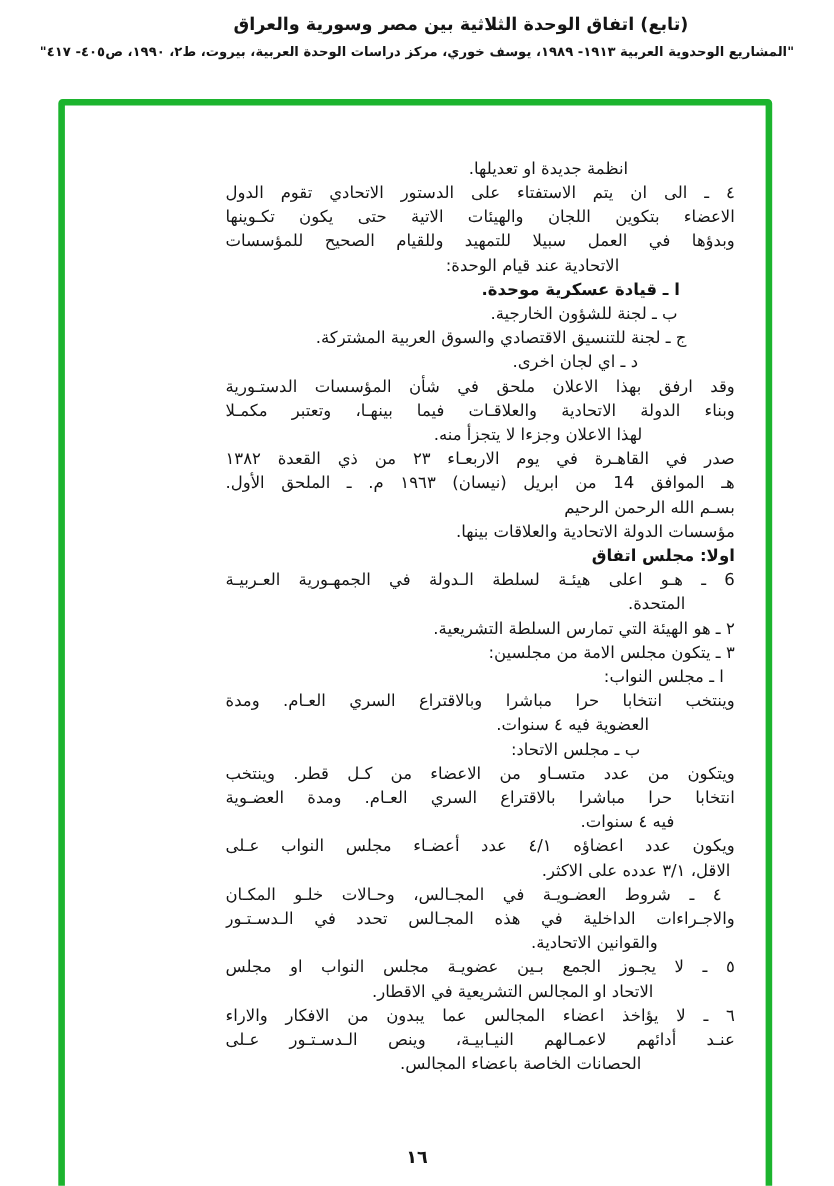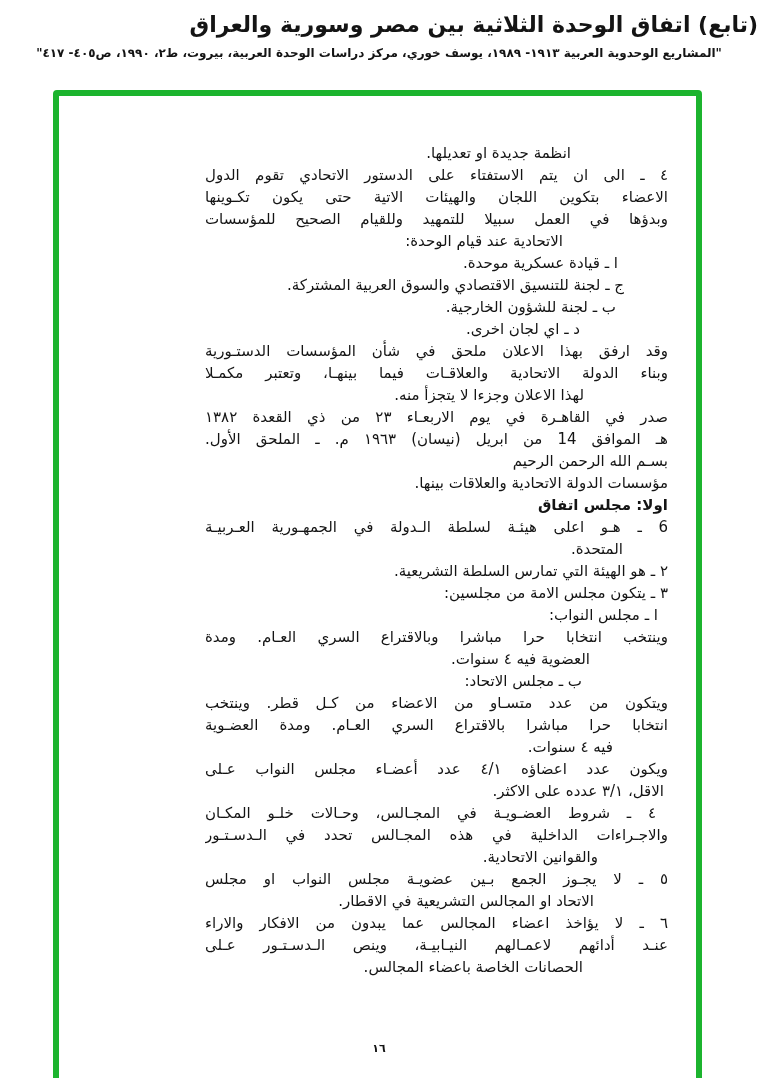--- a/index.html
+++ b/index.html
@@ -17,22 +17,23 @@
   }
   
   .page-header {
     position: absolute;
     top: 12px;
     left: 0;
     width: 758px;
   }
   .doc-title {
     direction: rtl;
+    text-align: center;
     padding-left: 80px;            
-    font-size: 22px;
+    font-size: 16px;
     font-weight: bold;
     letter-spacing: 0;
     white-space: nowrap;
   }
   .doc-citation {
     direction: rtl;
     text-align: center;
     margin-top: 9px;
     font-size: 12px;
     font-weight: bold;
@@ -82,43 +83,43 @@
   }
   
   .page-footer {
     position: absolute;
     left: 0;
     top: 1042px;
     width: 758px;
   }
   .page-number {
     text-align: center;
-    font-size: 11px;
+    font-size: 16px;
     font-weight: bold;
     direction: rtl;
   }
 </style>
 </head>
 <body style="color: rgb(20, 20, 20); background: rgb(255, 255, 255);">
 
 <header class="page-header">
   <div class="doc-title">(تابع) اتفاق الوحدة الثلاثية بين مصر وسورية والعراق</div>
   <div class="doc-citation">"المشاريع الوحدوية العربية ١٩١٣- ١٩٨٩، يوسف خوري، مركز دراسات الوحدة العربية، بيروت، ط٢، ١٩٩٠، ص٤٠٥- ٤١٧"</div>
 </header>
 
 <main class="content-frame" style="border-color: rgb(28, 180, 46);">
   <div class="doc-lines">
       <div class="line short" style="padding-right: 97px;">انظمة جديدة او تعديلها.</div>
       <div class="line fill">٤ ـ الى ان يتم الاستفتاء على الدستور الاتحادي تقوم الدول</div>
       <div class="line fill">الاعضاء بتكوين اللجان والهيئات الاتية حتى يكون تكـوينها</div>
       <div class="line fill">وبدؤها في العمل سبيلا للتمهيد وللقيام الصحيح للمؤسسات</div>
       <div class="line short" style="padding-right: 105px;">الاتحادية عند قيام الوحدة:</div>
-      <div class="line short" style="padding-right: 50px;">ا ـ قيادة عسكرية موحدة.</div>
+      <div class="line short" style="padding-right: 50px; font-weight: bold;">ا ـ قيادة عسكرية موحدة.</div>
+      <div class="line short" style="padding-right: 52px;">ب ـ لجنة للشؤون الخارجية.</div>
       <div class="line short" style="padding-right: 44px;">ج ـ لجنة للتنسيق الاقتصادي والسوق العربية المشتركة.</div>
-      <div class="line short" style="padding-right: 52px;">ب ـ لجنة للشؤون الخارجية.</div>
       <div class="line short" style="padding-right: 88px;">د ـ اي لجان اخرى.</div>
       <div class="line fill">وقد ارفق بهذا الاعلان ملحق في شأن المؤسسات الدستـورية</div>
       <div class="line fill">وبناء الدولة الاتحادية والعلاقـات فيما بينهـا، وتعتبر مكمـلا</div>
       <div class="line short" style="padding-right: 84px;">لهذا الاعلان وجزءا لا يتجزأ منه.</div>
       <div class="line fill">صدر في القاهـرة في يوم الاربعـاء ٢٣ من ذي القعدة ١٣٨٢</div>
       <div class="line fill">هـ الموافق 14 من ابريل (نيسان) ١٩٦٣ م. ـ الملحق الأول.</div>
       <div class="line short">بسـم الله الرحمن الرحيم</div>
       <div class="line short">مؤسسات الدولة الاتحادية والعلاقات بينها.</div>
       <div class="line heading">اولا: مجلس اتفاق</div>
       <div class="line fill">6 ـ هـو اعلى هيئـة لسلطة الـدولة في الجمهـورية العـربيـة</div>

